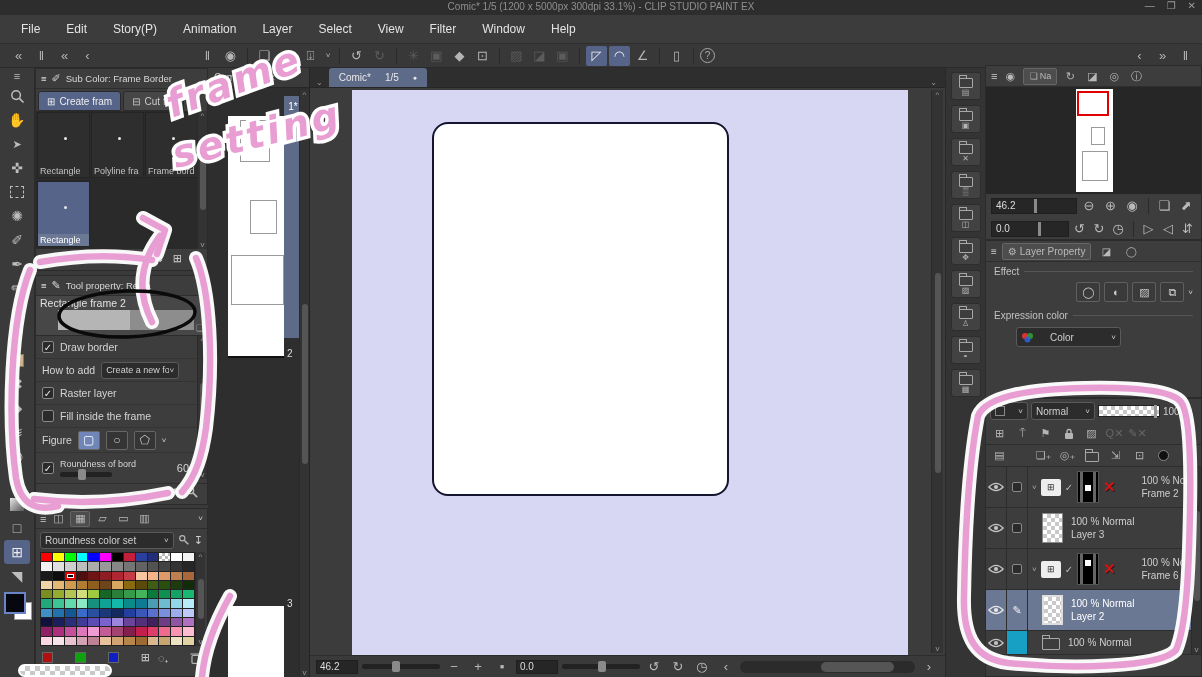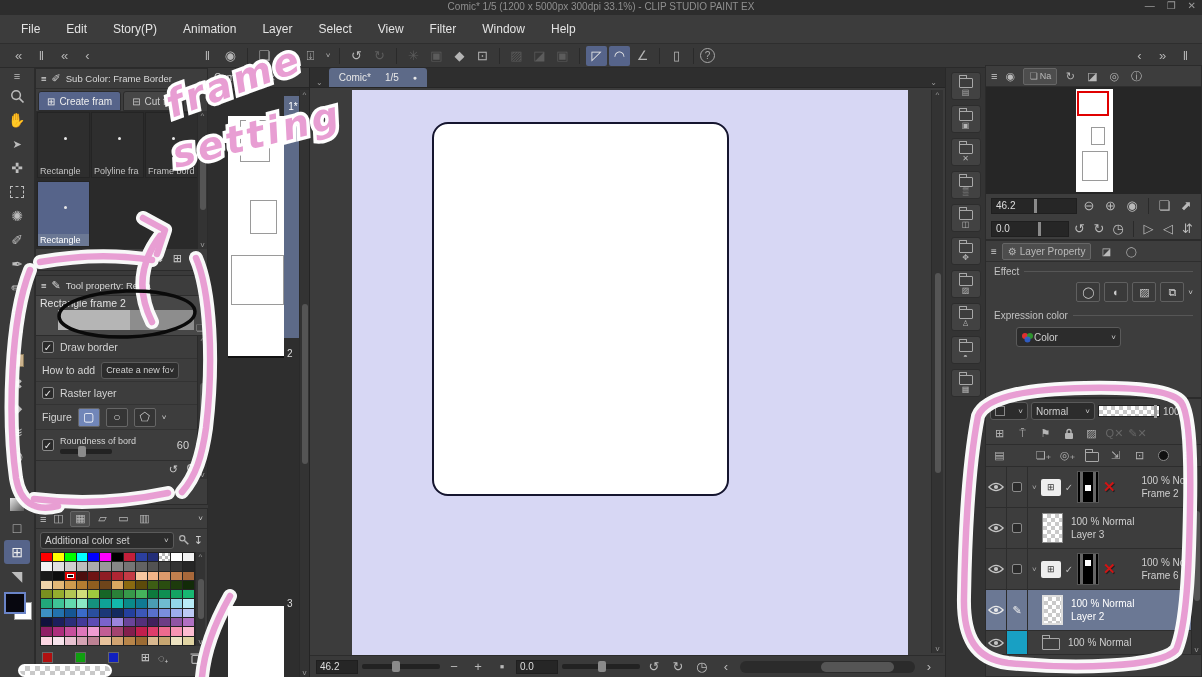--- a/index.html
+++ b/index.html
@@ -299,20 +299,24 @@
       <span>How to add</span>
       <div class="drop" style="flex:1;height:17px;max-width:78px">
         <span style="overflow:hidden;white-space:nowrap;font-size:9px">Create a new fol</span>
         <span style="font-size:8px">˅</span>
       </div>
     </div>
     <div class="tprow">
       <span class="cb">✓</span>
       <span>Raster layer</span>
     </div>
+    <div class="tprow">
+      <span class="cb" style="color:transparent"></span>
+      <span>Fill inside the frame</span>
+    </div>
     <div class="tprow" style="height:25px">
       <span>Figure</span>
       <div class="figbtn on">▢</div>
       <div class="figbtn">○</div>
       <div class="figbtn">⬠</div>
       <span style="font-size:8px">˅</span>
     </div>
     <div class="tprow" style="height:30px;border-bottom:none">
       <span class="cb">✓</span>
       <div style="flex:1">
@@ -347,21 +351,21 @@
     <span>≡</span>
     <span class="ic" style="width:18px">◫</span>
     <span class="ic" style="width:20px;height:16px;background:#4d4d4d;border:1px solid #666;border-radius:2px">▦</span>
     <span class="ic" style="width:18px">▱</span>
     <span class="ic" style="width:18px">▭</span>
     <span class="ic" style="width:18px">▥</span>
     <span style="margin-left:auto;font-size:8px">˅</span>
   </div>
   <div class="row" style="height:22px;gap:4px;padding:0 4px">
     <div class="drop" style="flex:1;height:17px">
-      <span>Additional color set</span>
+      <span>Roundness color set</span>
         <span style="font-size:8px">˅</span>
     </div>
     <svg class="sv" width="12" height="12" viewBox="0 0 14 14">
         <circle cx="5" cy="5" r="3" fill="none" stroke="#b5b5b5" stroke-width="1.4"></circle>
         <line x1="7.5" y1="7.5" x2="12" y2="12" stroke="#b5b5b5" stroke-width="1.8"></line>
       </svg>
     <span style="font-size:11px">↧</span>
   </div>
   <div style="position:relative;padding:1px 12px 1px 4px">
     <div class="swgrid">
@@ -686,21 +690,21 @@
       <div class="effbtn">◐</div>
       <div class="effbtn">▨</div>
       <div class="effbtn">⧉</div>
       <span style="font-size:8px">˅</span>
     </div>
     <div class="row" style="gap:5px;color:#c2c2c2">
         <span>Expression color</span>
         <div style="flex:1;height:1px;background:#565656"></div>
       </div>
     <div class="drop" style="width:105px;height:20px;margin:6px 0 0 22px">
-      <span class="row" style="gap:0">
+      <span class="row" style="gap:16px">
           <svg class="sv" width="13" height="11" viewBox="0 0 13 11">
             <circle cx="4" cy="4" r="3" fill="#e03030"></circle>
             <circle cx="9" cy="4" r="3" fill="#30a030" fill-opacity=".9"></circle>
             <circle cx="6.5" cy="7.5" r="3" fill="#3060d0" fill-opacity=".9"></circle>
           </svg>
           <span>Color</span>
         </span>
       <span style="font-size:8px">˅</span>
     </div>
   </div>

